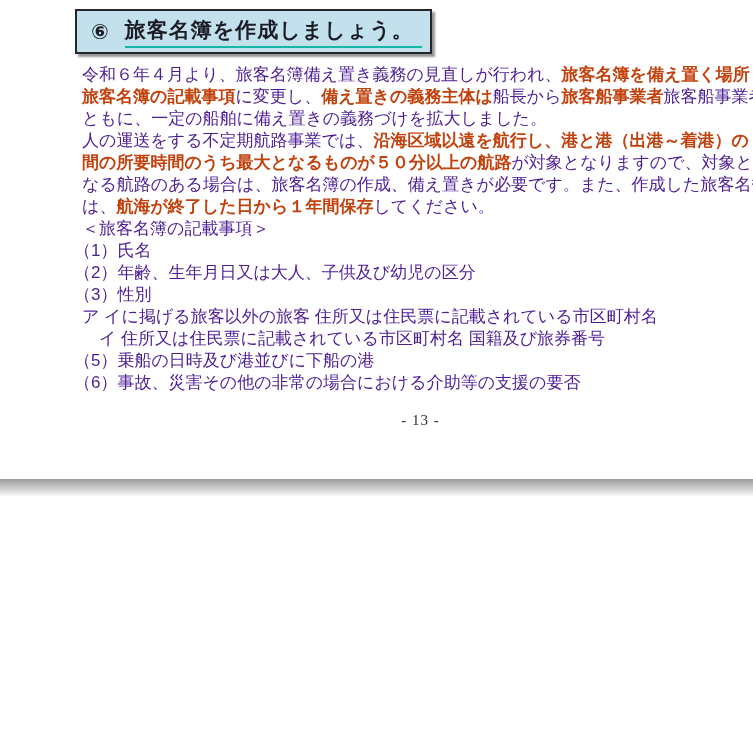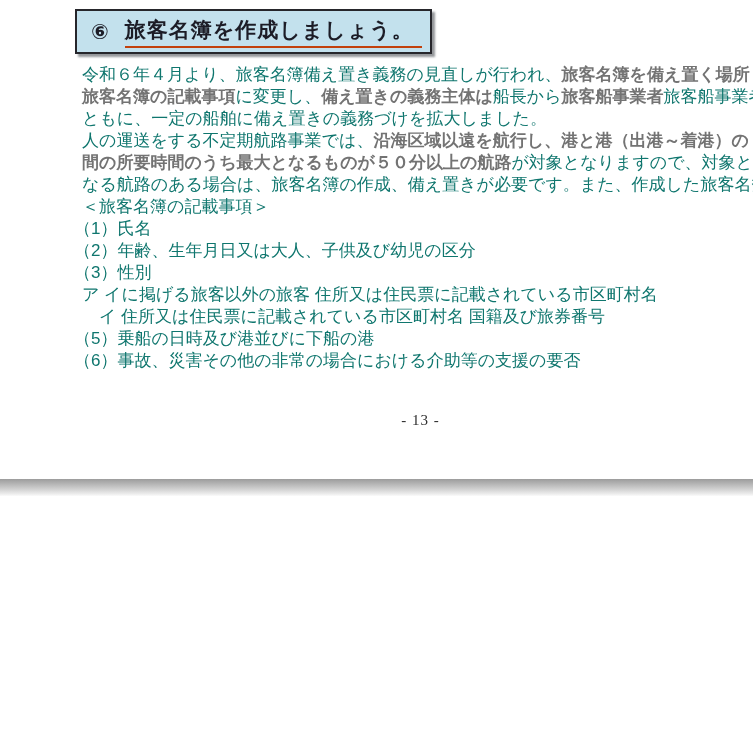--- a/index.html
+++ b/index.html
@@ -12,30 +12,30 @@
   
   .hbox{
     position:absolute;background:#c3e1ed;border:2px solid #26262b;
     box-shadow:3px 3px 2px rgba(90,95,100,.65);
     display:flex;align-items:center;box-sizing:border-box;
     padding-left:14px;
   }
   .hbox .num{font-size:21px;font-weight:bold;color:#1c1c26;margin-right:16px;}
   .hbox .ttl{
     font-size:21px;font-weight:bold;color:#1c1c26;
-    border-bottom:2px solid #c2410c;padding-bottom:2px;padding-right:8px;
+    border-bottom:2px solid #14b8a6;padding-bottom:2px;padding-right:8px;
     letter-spacing:1px;
   }
   #hbox1{left:75px;top:9px;width:357px;height:45px;}
   
   .tblock{position:absolute;font-size:17px;line-height:22px;white-space:nowrap;}
   #p1text{left:82px;top:64px;width:671px;}
   .tline{height:22px;}
-  .tline span{color:#0f766e;}
-  .tline span.red{color:#737373;font-weight:bold;}
+  .tline span{color:#4c1d95;}
+  .tline span.red{color:#c2410c;font-weight:bold;}
   .tline.outdent{margin-left:-8px;}
   .tline.sub{}
   .tline.sub2{margin-left:17px;}
   
   #pageno{
     position:absolute;top:412px;left:0;width:753px;text-align:center;
     font-family:"Liberation Serif","DejaVu Serif",serif;
     font-size:15px;color:#2e2e2e;letter-spacing:1px;margin-left:44px;
   }
   
@@ -52,20 +52,21 @@
     <span class="num">⑥</span>
     <span class="ttl">旅客名簿を作成しましょう。</span>
   </div>
   <div class="tblock" id="p1text">
       <div class="tline"><span>令和６年４月より、旅客名簿備え置き義務の見直しが行われ、</span><span class="red">旅客名簿を備え置く場所</span></div>
       <div class="tline"><span class="red">旅客名簿の記載事項</span><span>に変更し、</span><span class="red">備え置きの義務主体は</span><span>船長から</span><span class="red">旅客船事業者</span><span>旅客船事業者</span></div>
       <div class="tline"><span>ともに、一定の船舶に備え置きの義務づけを拡大しました。</span></div>
       <div class="tline"><span>人の運送をする不定期航路事業では、</span><span class="red">沿海区域以遠を航行し、港と港（出港～着港）の</span></div>
       <div class="tline"><span class="red">間の所要時間のうち最大となるものが５０分以上の航路</span><span>が対象となりますので、対象と</span></div>
       <div class="tline"><span>なる航路のある場合は、旅客名簿の作成、備え置きが必要です。また、作成した旅客名簿</span></div>
+      <div class="tline"><span>は、</span><span class="red">航海が終了した日から１年間保存</span><span>してください。</span></div>
       <div class="tline"><span>＜旅客名簿の記載事項＞</span></div>
       <div class="tline outdent"><span>（1）氏名</span></div>
       <div class="tline outdent"><span>（2）年齢、生年月日又は大人、子供及び幼児の区分</span></div>
       <div class="tline outdent"><span>（3）性別</span></div>
       <div class="tline sub"><span>ア イに掲げる旅客以外の旅客 住所又は住民票に記載されている市区町村名</span></div>
       <div class="tline sub2"><span>イ 住所又は住民票に記載されている市区町村名 国籍及び旅券番号</span></div>
       <div class="tline outdent"><span>（5）乗船の日時及び港並びに下船の港</span></div>
       <div class="tline outdent"><span>（6）事故、災害その他の非常の場合における介助等の支援の要否</span></div>
     </div>
   <div id="pageno">- 13 -</div>

